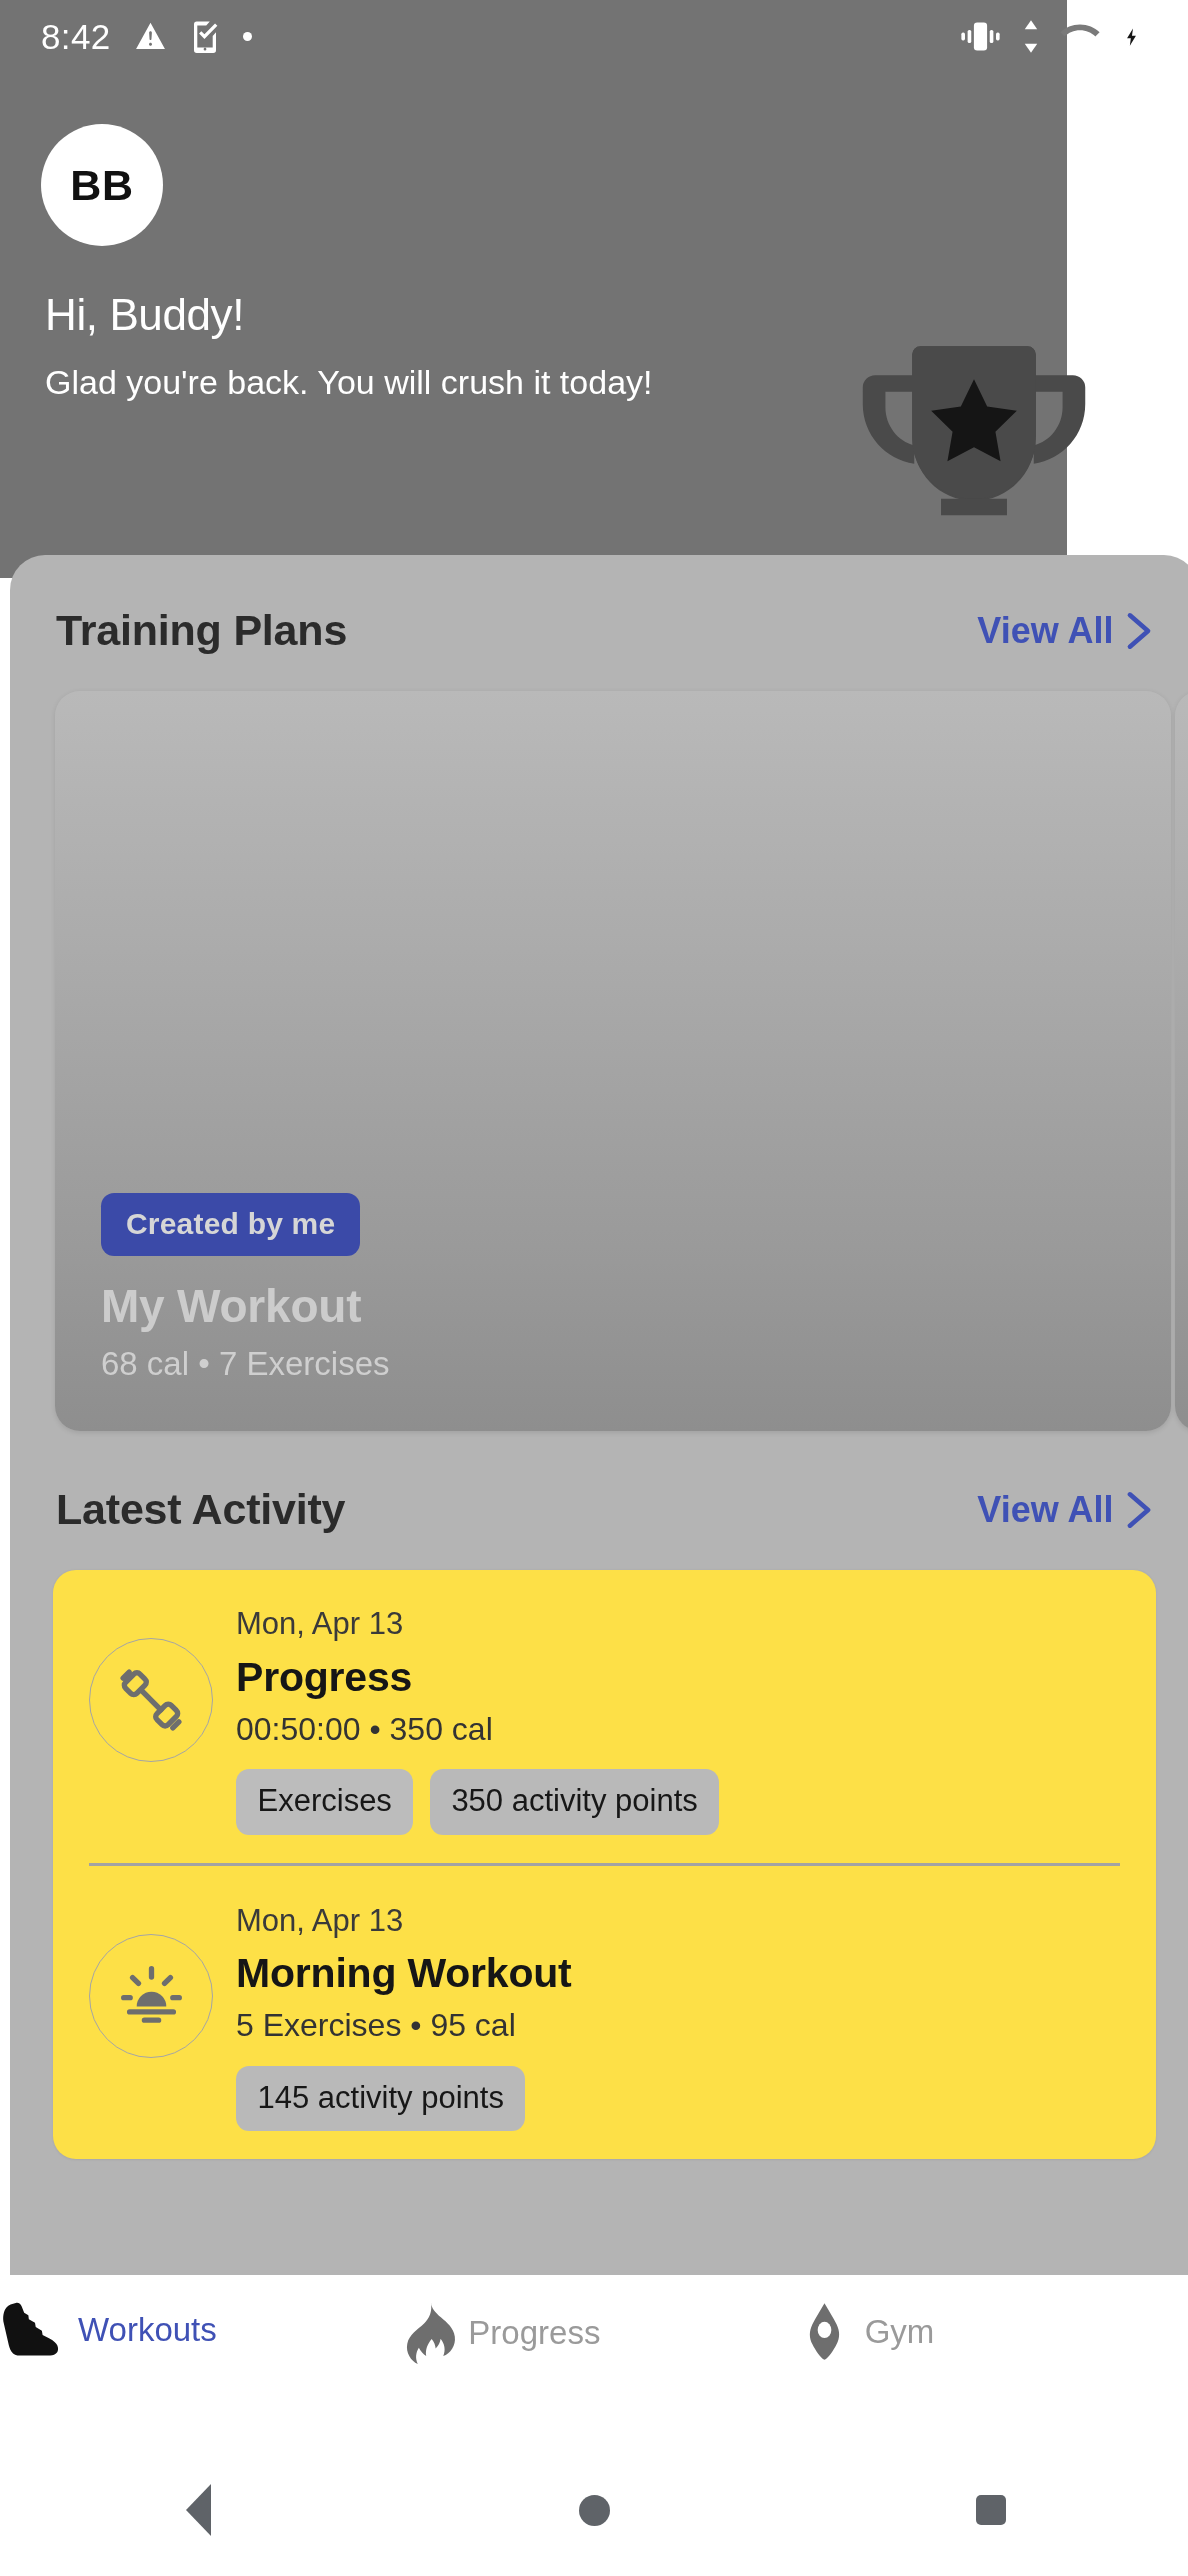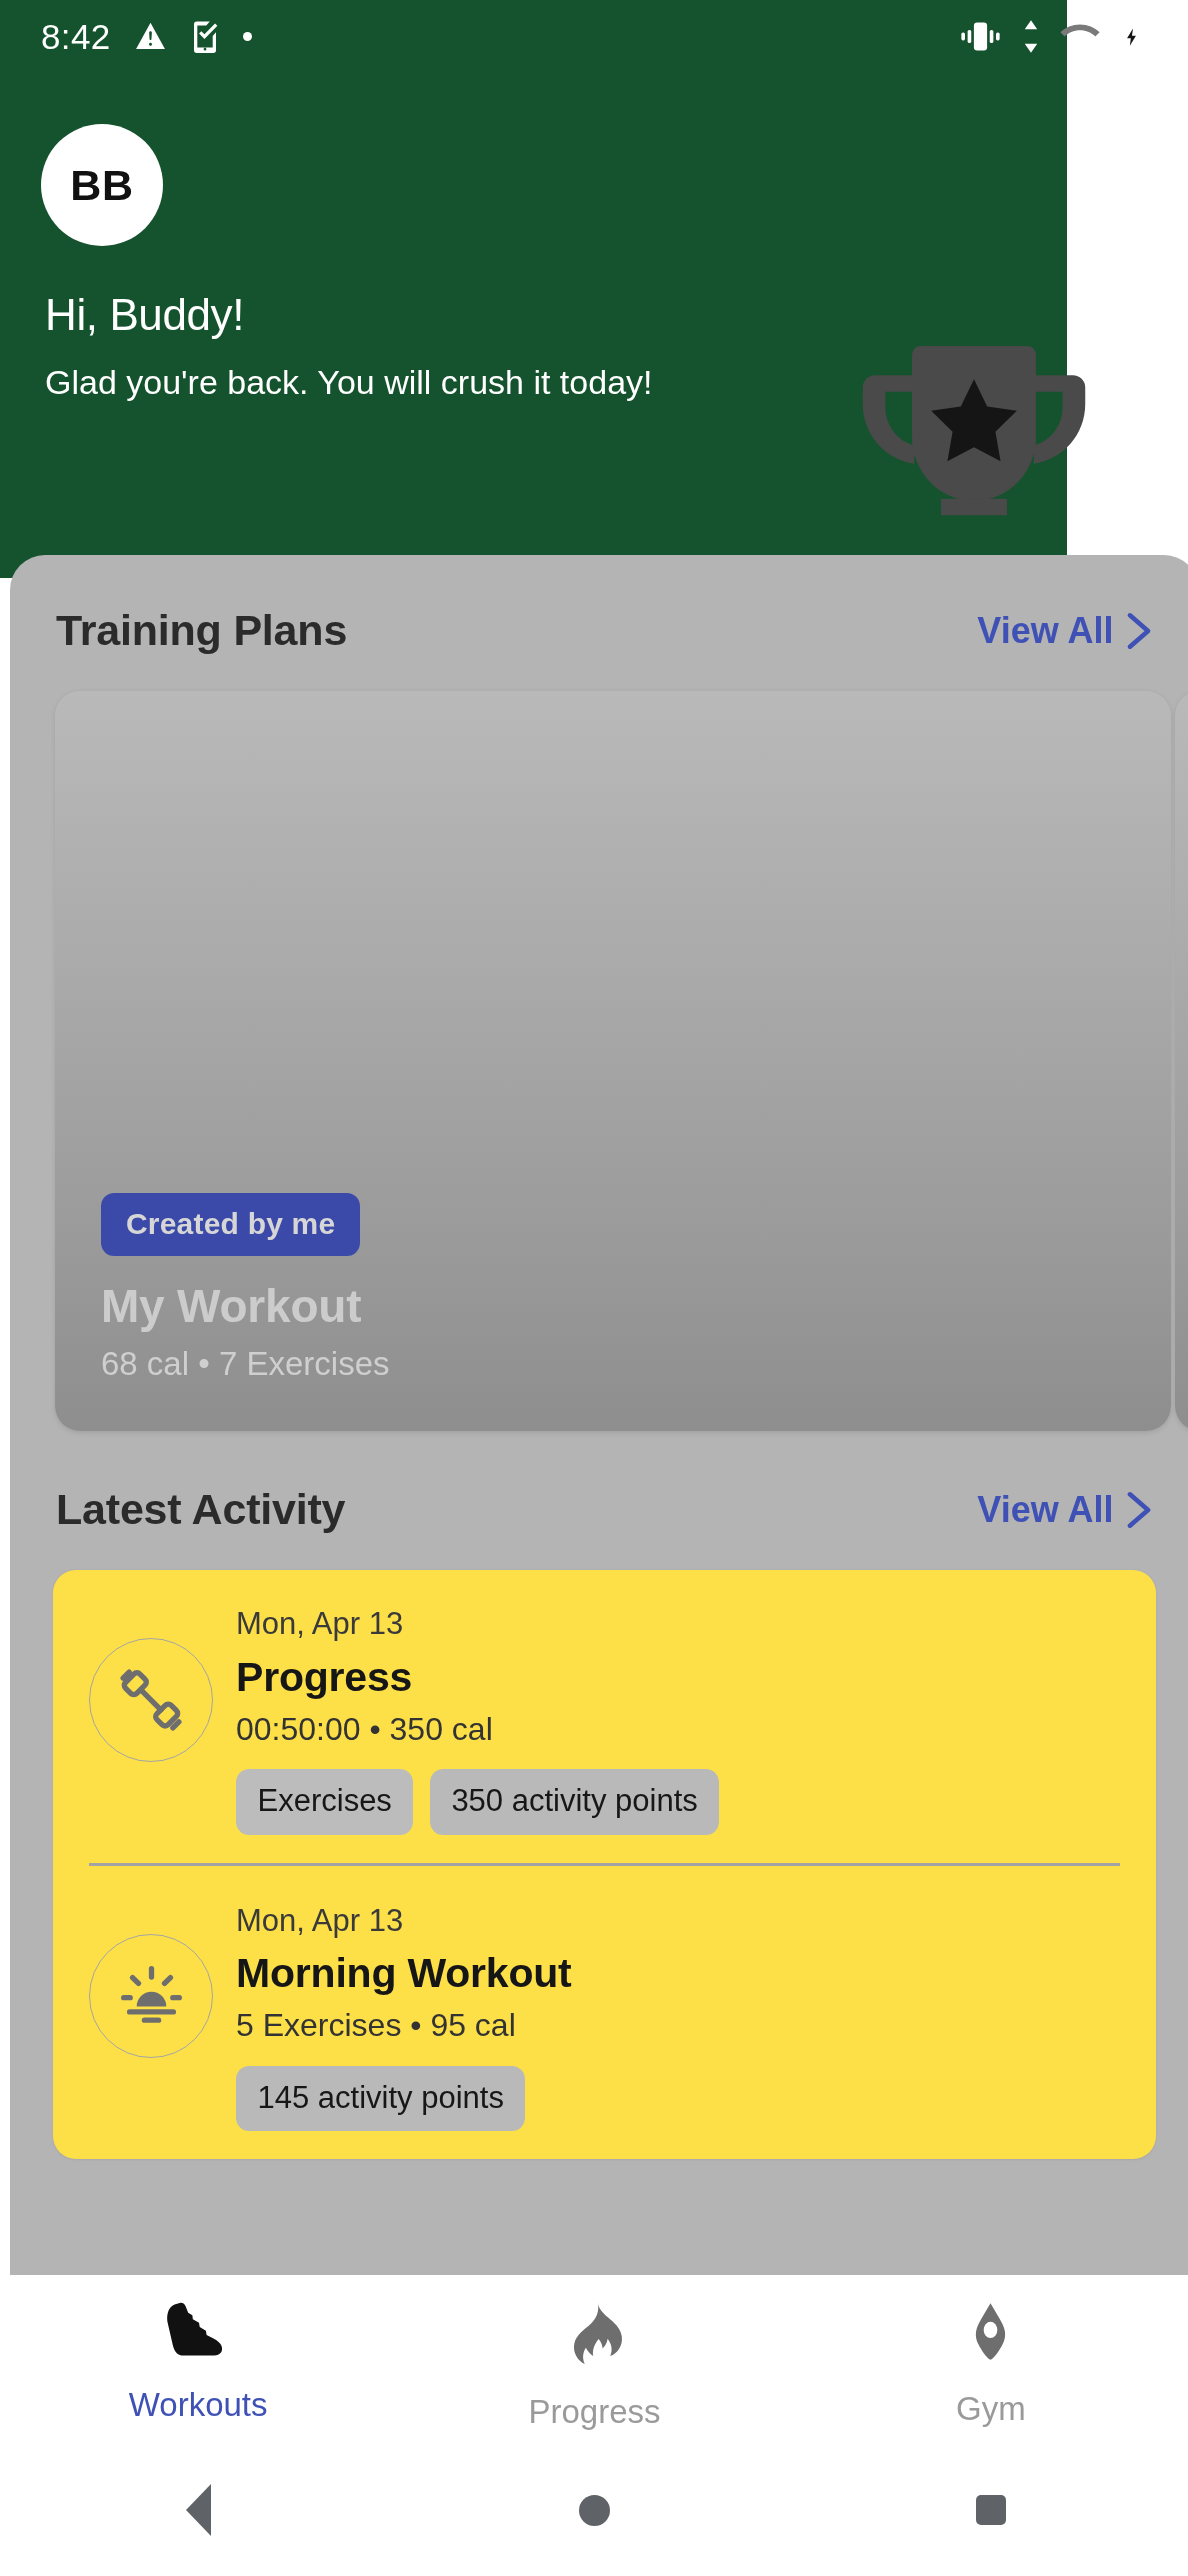--- a/index.html
+++ b/index.html
@@ -8,21 +8,21 @@
     background:#ffffff;
     font-family:"Liberation Sans", sans-serif;
     -webkit-font-smoothing:antialiased;
     overflow:hidden;
   }
   #screen { position:relative; width:1189px; height:2576px; overflow:hidden; }
 
   
   .hero {
     position:absolute; left:0; top:0; width:1067px; height:578px;
-    background:#14532d;
+    background:#737373;
     padding-left:37px;
   }
   .statusbar {
     position:absolute; left:0; top:0; width:1189px; height:73px;
     display:flex; align-items:center; justify-content:space-between;
     padding:0 33px 0 41px;
   }
   .sb-left { display:flex; align-items:center; gap:23px; }
   .sb-time { color:#fff; font-size:35px; letter-spacing:0.4px; font-weight:400; }
   .sb-right { display:flex; align-items:center; gap:20px; padding-right:13.2px;}
@@ -125,21 +125,21 @@
   .tag.strong { background:#b9b9b9; }
   .divider { height:3.3px; background:#a3a3a3; margin:0 36px; }
 
   
   .tabbar {
     position:absolute; left:0; top:2275px; width:1189px; height:169px;
     background:#ffffff;
     display:flex; align-items:flex-start; justify-content:space-around;
     padding-top:25px;
   }
-  .tab { display:flex; flex-direction:column; align-items:center; gap:27px; width:33.33%; }
+  .tab { display:flex; flex-direction:row; align-items:center; gap:9px; width:33.33%; }
   .tab-label { font-size:33px; font-weight:500; color:#9a9a9a; }
   .tab.active .tab-label { color:#3f51b5; }
 
   
   .navbar {
     position:absolute; left:0; top:2444px; width:1189px; height:132px;
     background:#ffffff; display:flex; align-items:center; justify-content:space-around;
   }
   .nav-btn { display:flex; align-items:center; justify-content:center; width:33.33%; }
   .nav-back { width:0; height:0; border-top:26.4px solid transparent; border-bottom:26.4px solid transparent; border-right:25px solid #5f6368; }

